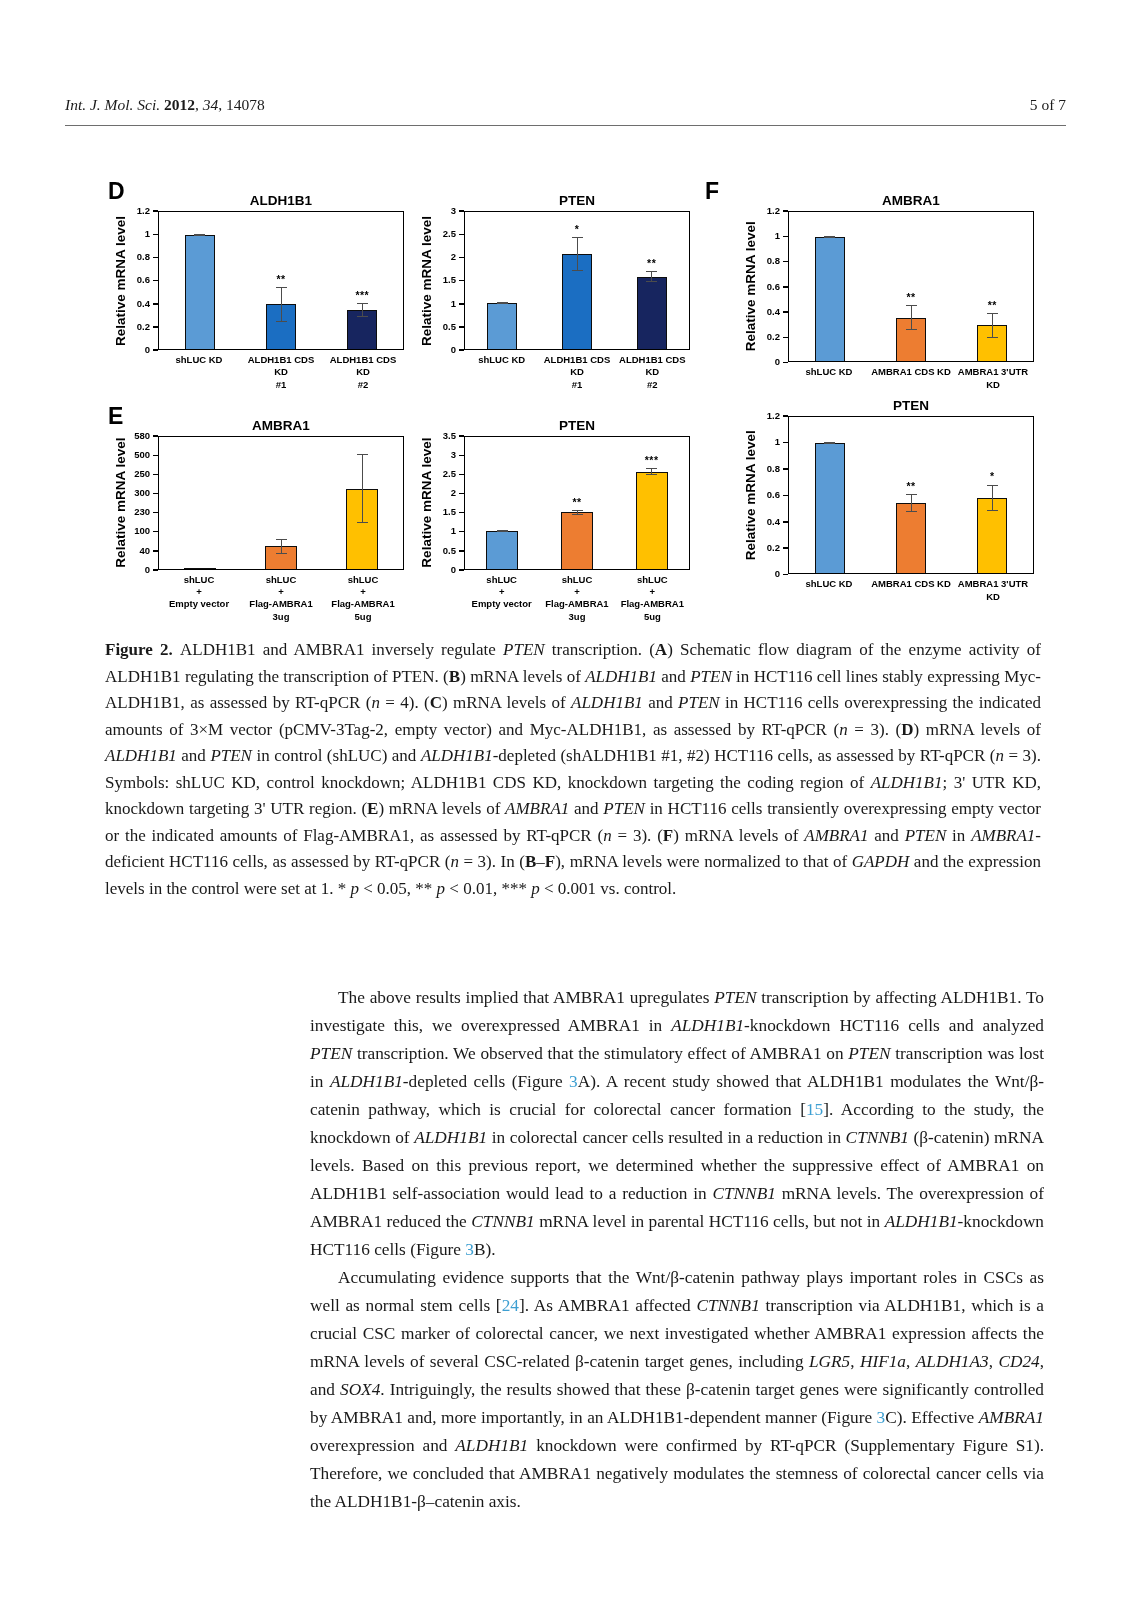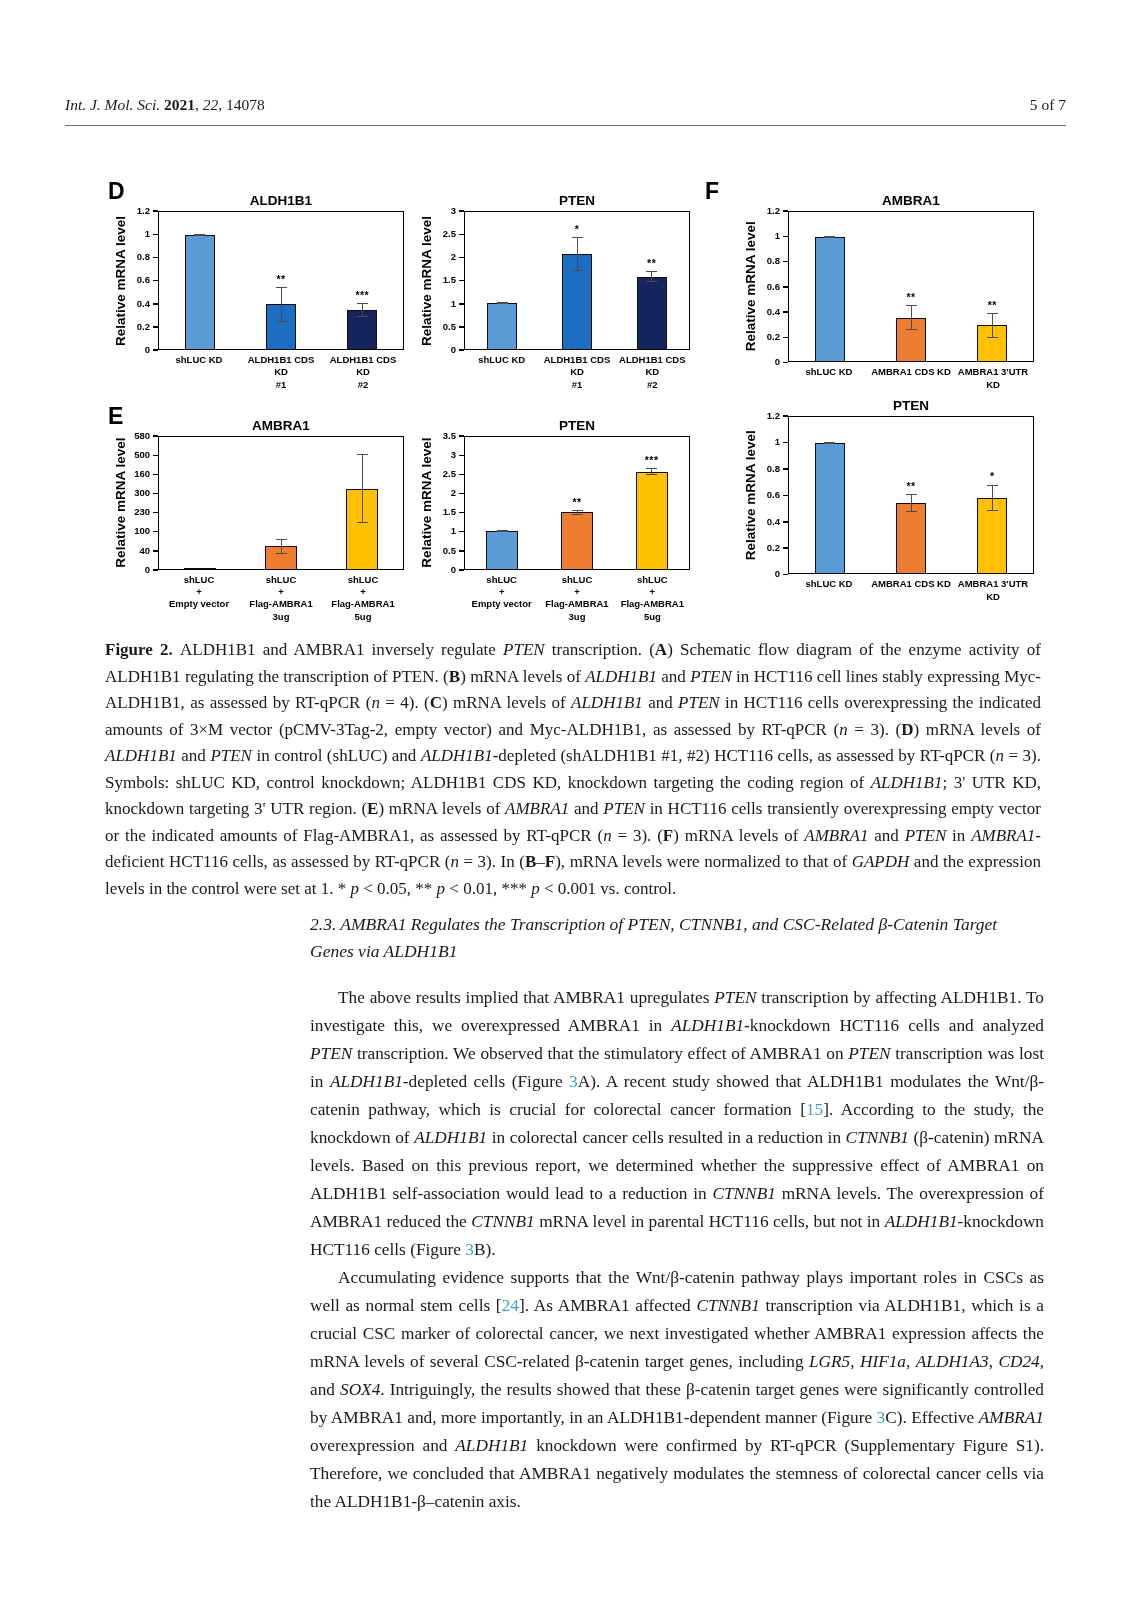--- a/index.html
+++ b/index.html
@@ -49,21 +49,21 @@
                font-size:17.3px; line-height:1.62; text-align:justify; color:#191919; }
   .body-text p { text-indent:28px; }
   .ref-link { color:#3d9fd2; }
 </style>
 </head>
 <body>
 
 <div class="page">
 
   <div class="running-head">
-    <span><span style="font-style: italic;">Int. J. Mol. Sci. </span><span style="font-weight: bold;">2021</span><span>, </span><span style="font-style: italic;">22</span><span>, 14078</span></span>
+    <span><span style="font-style: italic;">Int. J. Mol. Sci. </span><span style="font-weight: bold;">2012</span><span>, </span><span style="font-style: italic;">34</span><span>, 14078</span></span>
     <span>5 of 7</span>
   </div>
   <div class="head-rule"></div>
 
   <div class="figure">
     <div class="panel-label" style="left:43px; top:8px;">D</div>
     <div class="panel-label" style="left:43px; top:233px;">E</div>
     <div class="panel-label" style="left:640px; top:8px;">F</div>
 
     <div class="chart" style="left:47px;  top:23px;  width:292px; height:198px;">
@@ -152,21 +152,21 @@
             <div class="c-ytick" style="bottom: calc(0% - 5px);">0</div>
             <div class="c-ytickmark" style="bottom: calc(0% - 1px);"></div>
             <div class="c-ytick" style="bottom: calc(14.2857% - 5px);">40</div>
             <div class="c-ytickmark" style="bottom: calc(14.2857% - 1px);"></div>
             <div class="c-ytick" style="bottom: calc(28.5714% - 5px);">100</div>
             <div class="c-ytickmark" style="bottom: calc(28.5714% - 1px);"></div>
             <div class="c-ytick" style="bottom: calc(42.8571% - 5px);">230</div>
             <div class="c-ytickmark" style="bottom: calc(42.8571% - 1px);"></div>
             <div class="c-ytick" style="bottom: calc(57.1429% - 5px);">300</div>
             <div class="c-ytickmark" style="bottom: calc(57.1429% - 1px);"></div>
-            <div class="c-ytick" style="bottom: calc(71.4286% - 5px);">160</div>
+            <div class="c-ytick" style="bottom: calc(71.4286% - 5px);">250</div>
             <div class="c-ytickmark" style="bottom: calc(71.4286% - 1px);"></div>
             <div class="c-ytick" style="bottom: calc(85.7143% - 5px);">500</div>
             <div class="c-ytickmark" style="bottom: calc(85.7143% - 1px);"></div>
             <div class="c-ytick" style="bottom: calc(100% - 5px);">580</div>
             <div class="c-ytickmark" style="bottom: calc(100% - 1px);"></div>
           </div>
           <div class="c-plot">
             <div class="c-bar" style="left: calc(16.6667% - 16px); width: 32px; height: 0.285714%; background: rgb(91, 155, 213);"></div>
             <div class="c-bar" style="left: calc(50% - 16px); width: 32px; height: 17.1429%; background: rgb(237, 125, 49);"></div>
             <div class="c-err" style="left: calc(50% - 5.5px); bottom: 11.4286%; height: 11.4286%;"></div>
@@ -304,20 +304,19 @@
           <div class="c-xlabel">shLUC KD</div>
           <div class="c-xlabel">AMBRA1 CDS KD</div>
           <div class="c-xlabel">AMBRA1 3'UTR
 KD</div>
         </div>
       </div>
   </div>
 
   <div class="caption"><span style="font-weight: bold;">Figure 2. </span><span>ALDH1B1 and AMBRA1 inversely regulate </span><span style="font-style: italic;">PTEN</span><span> transcription. (</span><span style="font-weight: bold;">A</span><span>) Schematic flow diagram of the enzyme activity of ALDH1B1 regulating the transcription of PTEN. (</span><span style="font-weight: bold;">B</span><span>) mRNA levels of </span><span style="font-style: italic;">ALDH1B1</span><span> and </span><span style="font-style: italic;">PTEN</span><span> in HCT116 cell lines stably expressing Myc-ALDH1B1, as assessed by RT-qPCR (</span><span style="font-style: italic;">n</span><span> = 4). (</span><span style="font-weight: bold;">C</span><span>) mRNA levels of </span><span style="font-style: italic;">ALDH1B1</span><span> and </span><span style="font-style: italic;">PTEN</span><span> in HCT116 cells overexpressing the indicated amounts of 3×M vector (pCMV-3Tag-2, empty vector) and Myc-ALDH1B1, as assessed by RT-qPCR (</span><span style="font-style: italic;">n</span><span> = 3). (</span><span style="font-weight: bold;">D</span><span>) mRNA levels of </span><span style="font-style: italic;">ALDH1B1</span><span> and </span><span style="font-style: italic;">PTEN</span><span> in control (shLUC) and </span><span style="font-style: italic;">ALDH1B1</span><span>-depleted (shALDH1B1 #1, #2) HCT116 cells, as assessed by RT-qPCR (</span><span style="font-style: italic;">n</span><span> = 3). Symbols: shLUC KD, control knockdown; ALDH1B1 CDS KD, knockdown targeting the coding region of </span><span style="font-style: italic;">ALDH1B1</span><span>; 3' UTR KD, knockdown targeting 3' UTR region. (</span><span style="font-weight: bold;">E</span><span>) mRNA levels of </span><span style="font-style: italic;">AMBRA1</span><span> and </span><span style="font-style: italic;">PTEN</span><span> in HCT116 cells transiently overexpressing empty vector or the indicated amounts of Flag-AMBRA1, as assessed by RT-qPCR (</span><span style="font-style: italic;">n</span><span> = 3). (</span><span style="font-weight: bold;">F</span><span>) mRNA levels of </span><span style="font-style: italic;">AMBRA1</span><span> and </span><span style="font-style: italic;">PTEN</span><span> in </span><span style="font-style: italic;">AMBRA1</span><span>-deficient HCT116 cells, as assessed by RT-qPCR (</span><span style="font-style: italic;">n</span><span> = 3). In (</span><span style="font-weight: bold;">B</span><span>–</span><span style="font-weight: bold;">F</span><span>), mRNA levels were normalized to that of </span><span style="font-style: italic;">GAPDH</span><span> and the expression levels in the control were set at 1. * </span><span style="font-style: italic;">p</span><span> &lt; 0.05, ** </span><span style="font-style: italic;">p</span><span> &lt; 0.01, *** </span><span style="font-style: italic;">p</span><span> &lt; 0.001 vs. control.</span></div>
 
-  <div class="section-heading">2.3. AMBRA1 Regulates the Transcription of PTEN, CTNNB1, and CSC-Related β-Catenin Target Genes via ALDH1B1</div>
 
   <div class="body-text">
     <p><span>The above results implied that AMBRA1 upregulates </span><span style="font-style: italic;">PTEN</span><span> transcription by affecting ALDH1B1.  To investigate this, we overexpressed AMBRA1 in </span><span style="font-style: italic;">ALDH1B1</span><span>-knockdown HCT116 cells and analyzed </span><span style="font-style: italic;">PTEN</span><span> transcription. We observed that the stimulatory effect of AMBRA1 on </span><span style="font-style: italic;">PTEN</span><span> transcription was lost in </span><span style="font-style: italic;">ALDH1B1</span><span>-depleted cells (Figure </span><span class="ref-link">3</span><span>A). A recent study showed that ALDH1B1 modulates the Wnt/β-catenin pathway, which is crucial for colorectal cancer formation [</span><span class="ref-link">15</span><span>]. According to the study, the knockdown of </span><span style="font-style: italic;">ALDH1B1</span><span> in colorectal cancer cells resulted in a reduction in </span><span style="font-style: italic;">CTNNB1</span><span> (β-catenin) mRNA levels. Based on this previous report, we determined whether the suppressive effect of AMBRA1 on ALDH1B1 self-association would lead to a reduction in </span><span style="font-style: italic;">CTNNB1</span><span> mRNA levels. The overexpression of AMBRA1 reduced the </span><span style="font-style: italic;">CTNNB1</span><span> mRNA level in parental HCT116 cells, but not in </span><span style="font-style: italic;">ALDH1B1</span><span>-knockdown HCT116 cells (Figure </span><span class="ref-link">3</span><span>B).</span></p>
     <p><span>Accumulating evidence supports that the Wnt/β-catenin pathway plays important roles in CSCs as well as normal stem cells [</span><span class="ref-link">24</span><span>]. As AMBRA1 affected </span><span style="font-style: italic;">CTNNB1</span><span> transcription via ALDH1B1, which is a crucial CSC marker of colorectal cancer, we next investigated whether AMBRA1 expression affects the mRNA levels of several CSC-related β-catenin target genes, including </span><span style="font-style: italic;">LGR5</span><span>, </span><span style="font-style: italic;">HIF1a</span><span>, </span><span style="font-style: italic;">ALDH1A3</span><span>, </span><span style="font-style: italic;">CD24</span><span>, and </span><span style="font-style: italic;">SOX4</span><span>. Intriguingly, the results showed that these β-catenin target genes were significantly controlled by AMBRA1 and, more importantly, in an ALDH1B1-dependent manner (Figure </span><span class="ref-link">3</span><span>C). Effective </span><span style="font-style: italic;">AMBRA1</span><span> overexpression and </span><span style="font-style: italic;">ALDH1B1</span><span> knockdown were confirmed by RT-qPCR (Supplementary Figure S1). Therefore, we concluded that AMBRA1 negatively modulates the stemness of colorectal cancer cells via the ALDH1B1-β–catenin axis.</span></p>
   </div>
 
 </div>
 
 </body></html>

